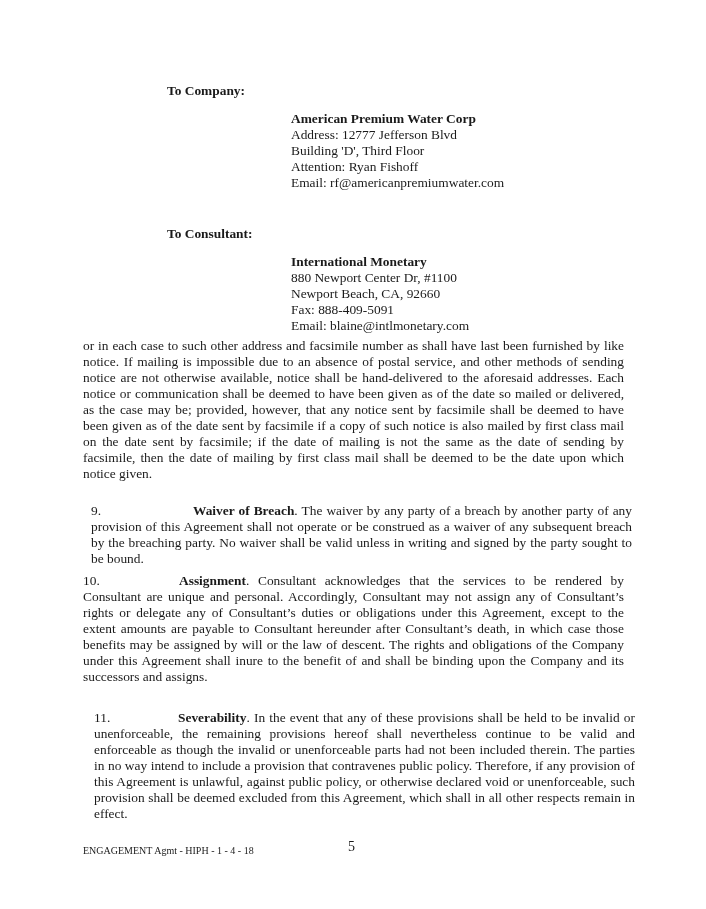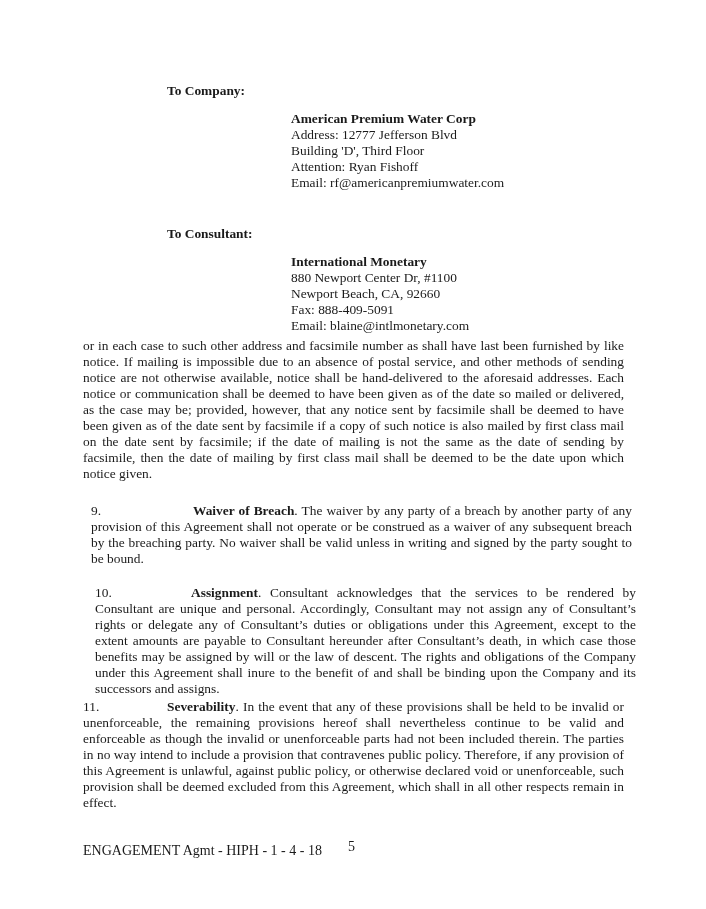--- a/index.html
+++ b/index.html
@@ -20,21 +20,21 @@
     text-align: justify; text-align-last: left;
   }
   .para .num { display: inline-block; }
   .heading { font-weight: bold; }
   #notice-cont { top: 338px; }
   #section-9 { top: 495px; }
   #section-10 { top: 573px; }
   #section-11 { top: 699px; }
   .footer-left {
     position: absolute; left: 83px; top: 843px;
-    font-size: 14px; white-space: nowrap;
+    font-size: 10px; white-space: nowrap;
   }
   .footer-page {
     position: absolute; left: 348px; top: 839px;
     font-size: 14px;
   }
 </style>
 </head>
 <body>
 
 <div class="addr-block" id="company-block">
@@ -58,22 +58,22 @@
     <div>Email: blaine@intlmonetary.com</div>
   </div>
 </div>
 
 <p class="para" id="notice-cont" style="margin:0">or in each case to such other address and facsimile number as shall have last been furnished by like notice.  If mailing is impossible due to an absence of postal service, and other methods of sending notice are not otherwise available, notice shall be hand-delivered to the aforesaid addresses.  Each notice or communication shall be deemed to have been given as of the date so mailed or delivered, as the case may be; provided, however, that any notice sent by facsimile shall be deemed to have been given as of the date sent by facsimile if a copy of such notice is also mailed by first class mail on the date sent by facsimile; if the date of mailing is not the same as the date of sending by facsimile, then the date of mailing by first class mail shall be deemed to be the date upon which notice given.</p>
 
 <p class="para" id="section-9" style="margin:8px">
   <span class="num" style="width:83px;text-align:right;padding-right:0"><span>9.</span></span><span style="display:inline-block;width:19px"></span><span class="heading">Waiver of Breach</span><span>.  The waiver by any party of a breach by another party of any provision of this Agreement shall not operate or be construed as a waiver of any subsequent breach by the breaching party.  No waiver shall be valid unless in writing and signed by the party sought to be bound.</span>
 </p>
 
-<p class="para" id="section-10" style="margin:12px">
+<p class="para" id="section-10" style="margin:0">
   <span class="num" style="width:62px;text-align:right"><span>10.</span></span><span style="display:inline-block;width:34px"></span><span class="heading">Assignment</span><span>.  Consultant acknowledges that the services to be rendered by Consultant are unique and personal.  Accordingly, Consultant may not assign any of Consultant’s rights or delegate any of Consultant’s duties or obligations under this Agreement, except to the extent amounts are payable to Consultant hereunder after Consultant’s death, in which case those benefits may be assigned by will or the law of descent.  The rights and obligations of the Company under this Agreement shall inure to the benefit of and shall be binding upon the Company and its successors and assigns.</span>
 </p>
 
-<p class="para" id="section-11" style="margin:0">
+<p class="para" id="section-11" style="margin:11px">
   <span class="num" style="width:65px;text-align:right"><span>11.</span></span><span style="display:inline-block;width:19px"></span><span class="heading">Severability</span><span>.  In the event that any of these provisions shall be held to be invalid or unenforceable, the remaining provisions hereof shall nevertheless continue to be valid and enforceable as though the invalid or unenforceable parts had not been included therein.  The parties in no way intend to include a provision that contravenes public policy.  Therefore, if any provision of this Agreement is unlawful, against public policy, or otherwise declared void or unenforceable, such provision shall be deemed excluded from this Agreement, which shall in all other respects remain in effect.</span>
 </p>
 
 <div class="footer-left">ENGAGEMENT Agmt - HIPH - 1 - 4 - 18</div>
 <div class="footer-page">5</div>
 
 </body></html>

